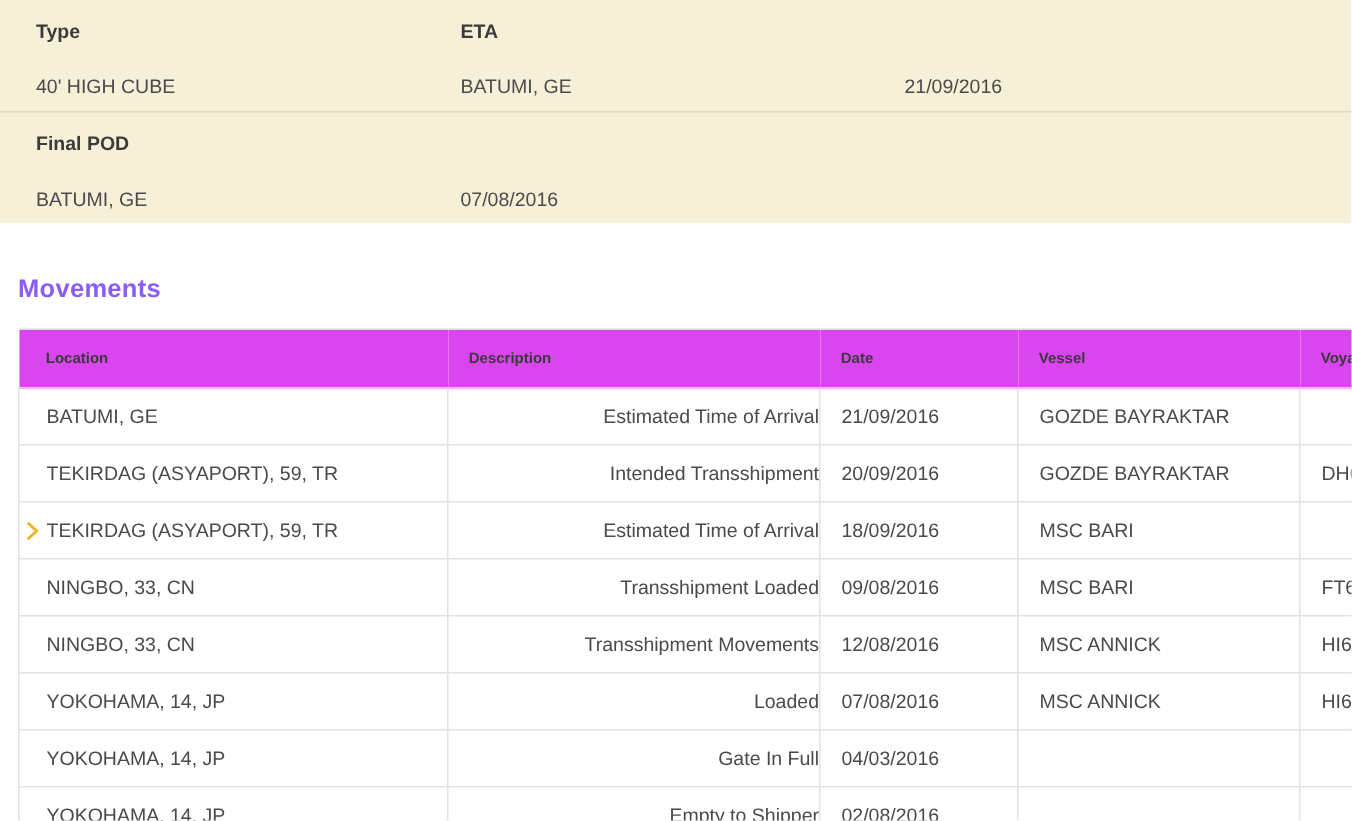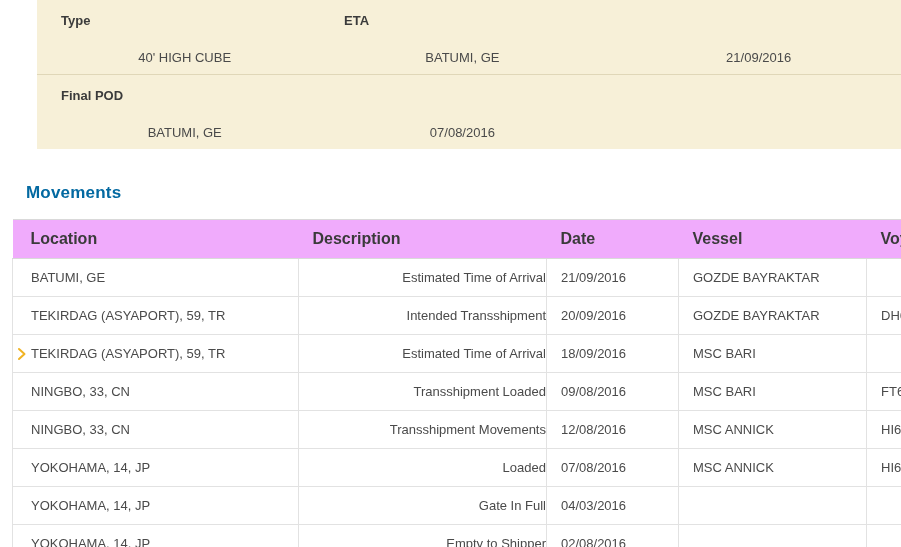--- a/index.html
+++ b/index.html
@@ -13,32 +13,30 @@
     font-family: "Liberation Sans", sans-serif;
     font-size: 13px;
     color: #333333;
     overflow: hidden;
   }
 
   
   .summary {
     background: #f7f0d8;
     padding: 0;
-    margin-left: 37px;
   }
   .summary-row {
     display: flex;
     align-items: center;
   }
   .summary-row.header-row {
     height: 40px;
   }
   .summary-row.value-row {
     height: 34px;
-    text-align: center;
   }
   .summary-block-divider {
     border-top: 1px solid #e0d7b8;
   }
   .summary-cell {
     padding-left: 24px;
     box-sizing: border-box;
   }
   .col-1 { width: 283px; }
   .col-2 { width: 296px; }
@@ -54,38 +52,38 @@
   }
 
   
   .movements-wrap {
     background: #ffffff;
     padding-top: 20px;
   }
   .movements-title {
     font-size: 17px;
     font-weight: bold;
-    color: #0369a1;
-    padding-left: 26px;
+    color: #8b5cf6;
+    padding-left: 12px;
     letter-spacing: 0.2px;
     margin-bottom: 16px;
   }
 
   table.movements {
     border-collapse: collapse;
     width: 877px;
     margin-left: 12px;
     table-layout: fixed;
   }
   table.movements thead th {
-    background: #f0abfc;
+    background: #d946ef;
     height: 38px;
     text-align: left;
     font-weight: bold;
-    font-size: 16px;
+    font-size: 10px;
     color: #3a3a3a;
     padding: 0 0 0 14px;
     border-bottom: 1px solid #d9d9d9;
     border-top: 1px solid #d9d9d9;
   }
   table.movements thead th.th-first {
     padding-left: 18px;
   }
   table.movements tbody td {
     height: 37px;

